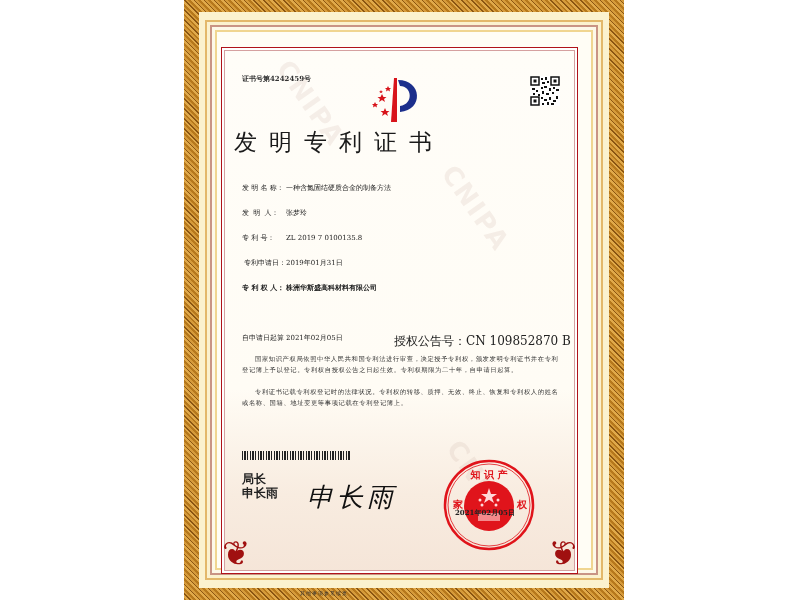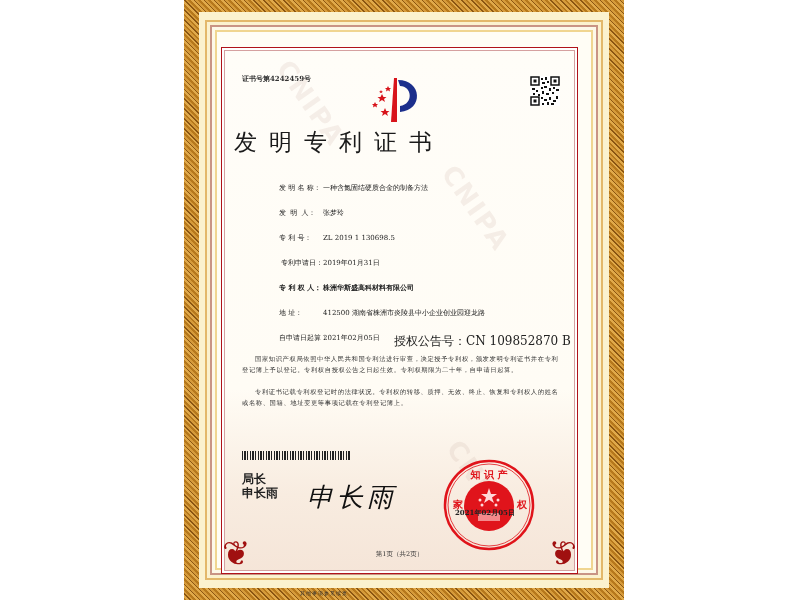--- a/index.html
+++ b/index.html
@@ -36,21 +36,21 @@
   .logo { position: absolute; left: 142px; top: 28px; width: 60px; height: 48px; }
   .qr { position: absolute; left: 308px; top: 28px; width: 30px; height: 30px; }
 
   .title {
     position: absolute; left: 0; right: 0; top: 79px; text-align: left;
     font-family: "DejaVu Sans", sans-serif; font-size: 23px; letter-spacing: 12px; color: #1a1a1a;
     padding-left: 12px;
   }
 
   .field { position: absolute; left: 20px; font-size: 7px; color: #222; white-space: nowrap; }
-  .field .lbl { display: inline-block; width: 44px; letter-spacing: 0; margin-left: 37px; }
+  .field .lbl { display: inline-block; width: 44px; letter-spacing: 0; }
   .field2 { position: absolute; left: 172px; font-size: 12px; color: #222; white-space: nowrap; }
 
   .para {
     position: absolute; left: 20px; width: 320px; font-size: 6.3px; line-height: 11px; color: #333;
     text-indent: 13px; letter-spacing: 0.6px;
   }
 
   .barcode { position: absolute; left: 20px; top: 403px; width: 108px; height: 9px;
     background: repeating-linear-gradient(90deg, #222 0 1px, transparent 1px 2px, #222 2px 4px, transparent 4px 5px, #222 5px 6px, transparent 6px 8px);
   }
@@ -132,30 +132,27 @@
 
   <div class="title">发明专利证书</div>
 
   <div class="field" style="top:135px;">
     <span class="lbl">发 明 名 称：</span><span>一种含氮固结硬质合金的制备方法</span>
   </div>
   <div class="field" style="top:160px;font-family:Liberation Mono, monospace;">
     <span class="lbl">发    明    人：</span><span>张梦玲</span>
   </div>
   <div class="field" style="top:185px;">
-    <span class="lbl">专    利    号：</span><span>ZL 2019 1 130698.5</span>
+    <span class="lbl">专    利    号：</span><span>ZL 2019 7 0100135.8</span>
   </div>
   <div class="field" style="top:210px;text-align:right;">
     <span class="lbl">专利申请日：</span><span>2019年01月31日</span>
   </div>
   <div class="field" style="top:235px;font-weight:bold;">
     <span class="lbl">专 利 权 人：</span><span>株洲华斯盛高科材料有限公司</span>
-  </div>
-  <div class="field" style="top:260px;">
-    <span class="lbl">地          址：</span><span>412500 湖南省株洲市炎陵县中小企业创业园迎龙路</span>
   </div>
   <div class="field" style="top:285px;">
     <span class="lbl">自申请日起算：</span><span>2021年02月05日</span>
   </div>
   <div class="field2" style="top:285px;">
     <span>授权公告号：</span><span>CN 109852870 B</span>
   </div>
 
   <p class="para" style="top:305px;">国家知识产权局依照中华人民共和国专利法进行审查，决定授予专利权，颁发发明专利证书并在专利登记簿上予以登记。专利权自授权公告之日起生效。专利权期限为二十年，自申请日起算。</p>
   <p class="para" style="top:338px;">专利证书记载专利权登记时的法律状况。专利权的转移、质押、无效、终止、恢复和专利权人的姓名或名称、国籍、地址变更等事项记载在专利登记簿上。</p>
@@ -177,19 +174,18 @@
     <circle cx="56" cy="42" r="1.5" fill="#ffd9d9"></circle>
     <circle cx="40" cy="47" r="1.5" fill="#ffd9d9"></circle>
     <circle cx="54" cy="47" r="1.5" fill="#ffd9d9"></circle>
     <rect x="36" y="55" width="22" height="8" fill="#ffd9d9" opacity="0.6"></rect>
     <text x="47" y="20" text-anchor="middle" font-size="10" fill="#e0141b" font-family="DejaVu Sans, sans-serif" font-weight="bold">知 识 产</text>
     <text x="11" y="50" font-size="10" fill="#e0141b" font-family="DejaVu Sans, sans-serif" font-weight="bold">家</text>
     <text x="75" y="50" font-size="10" fill="#e0141b" font-family="DejaVu Sans, sans-serif" font-weight="bold">权</text>
   </svg>
   <div class="seal-date">2021年02月05日</div>
 
-  <div class="page-num">第1页（共2页）</div>
 
   <div class="corner" style="left:0;bottom:0;">❦</div>
   <div class="corner" style="right:0;bottom:0;transform:scaleX(-1);">❦</div>
 </div>
 
 <div class="bottom-text">其他事项参见续页</div>
 
 </body></html>

